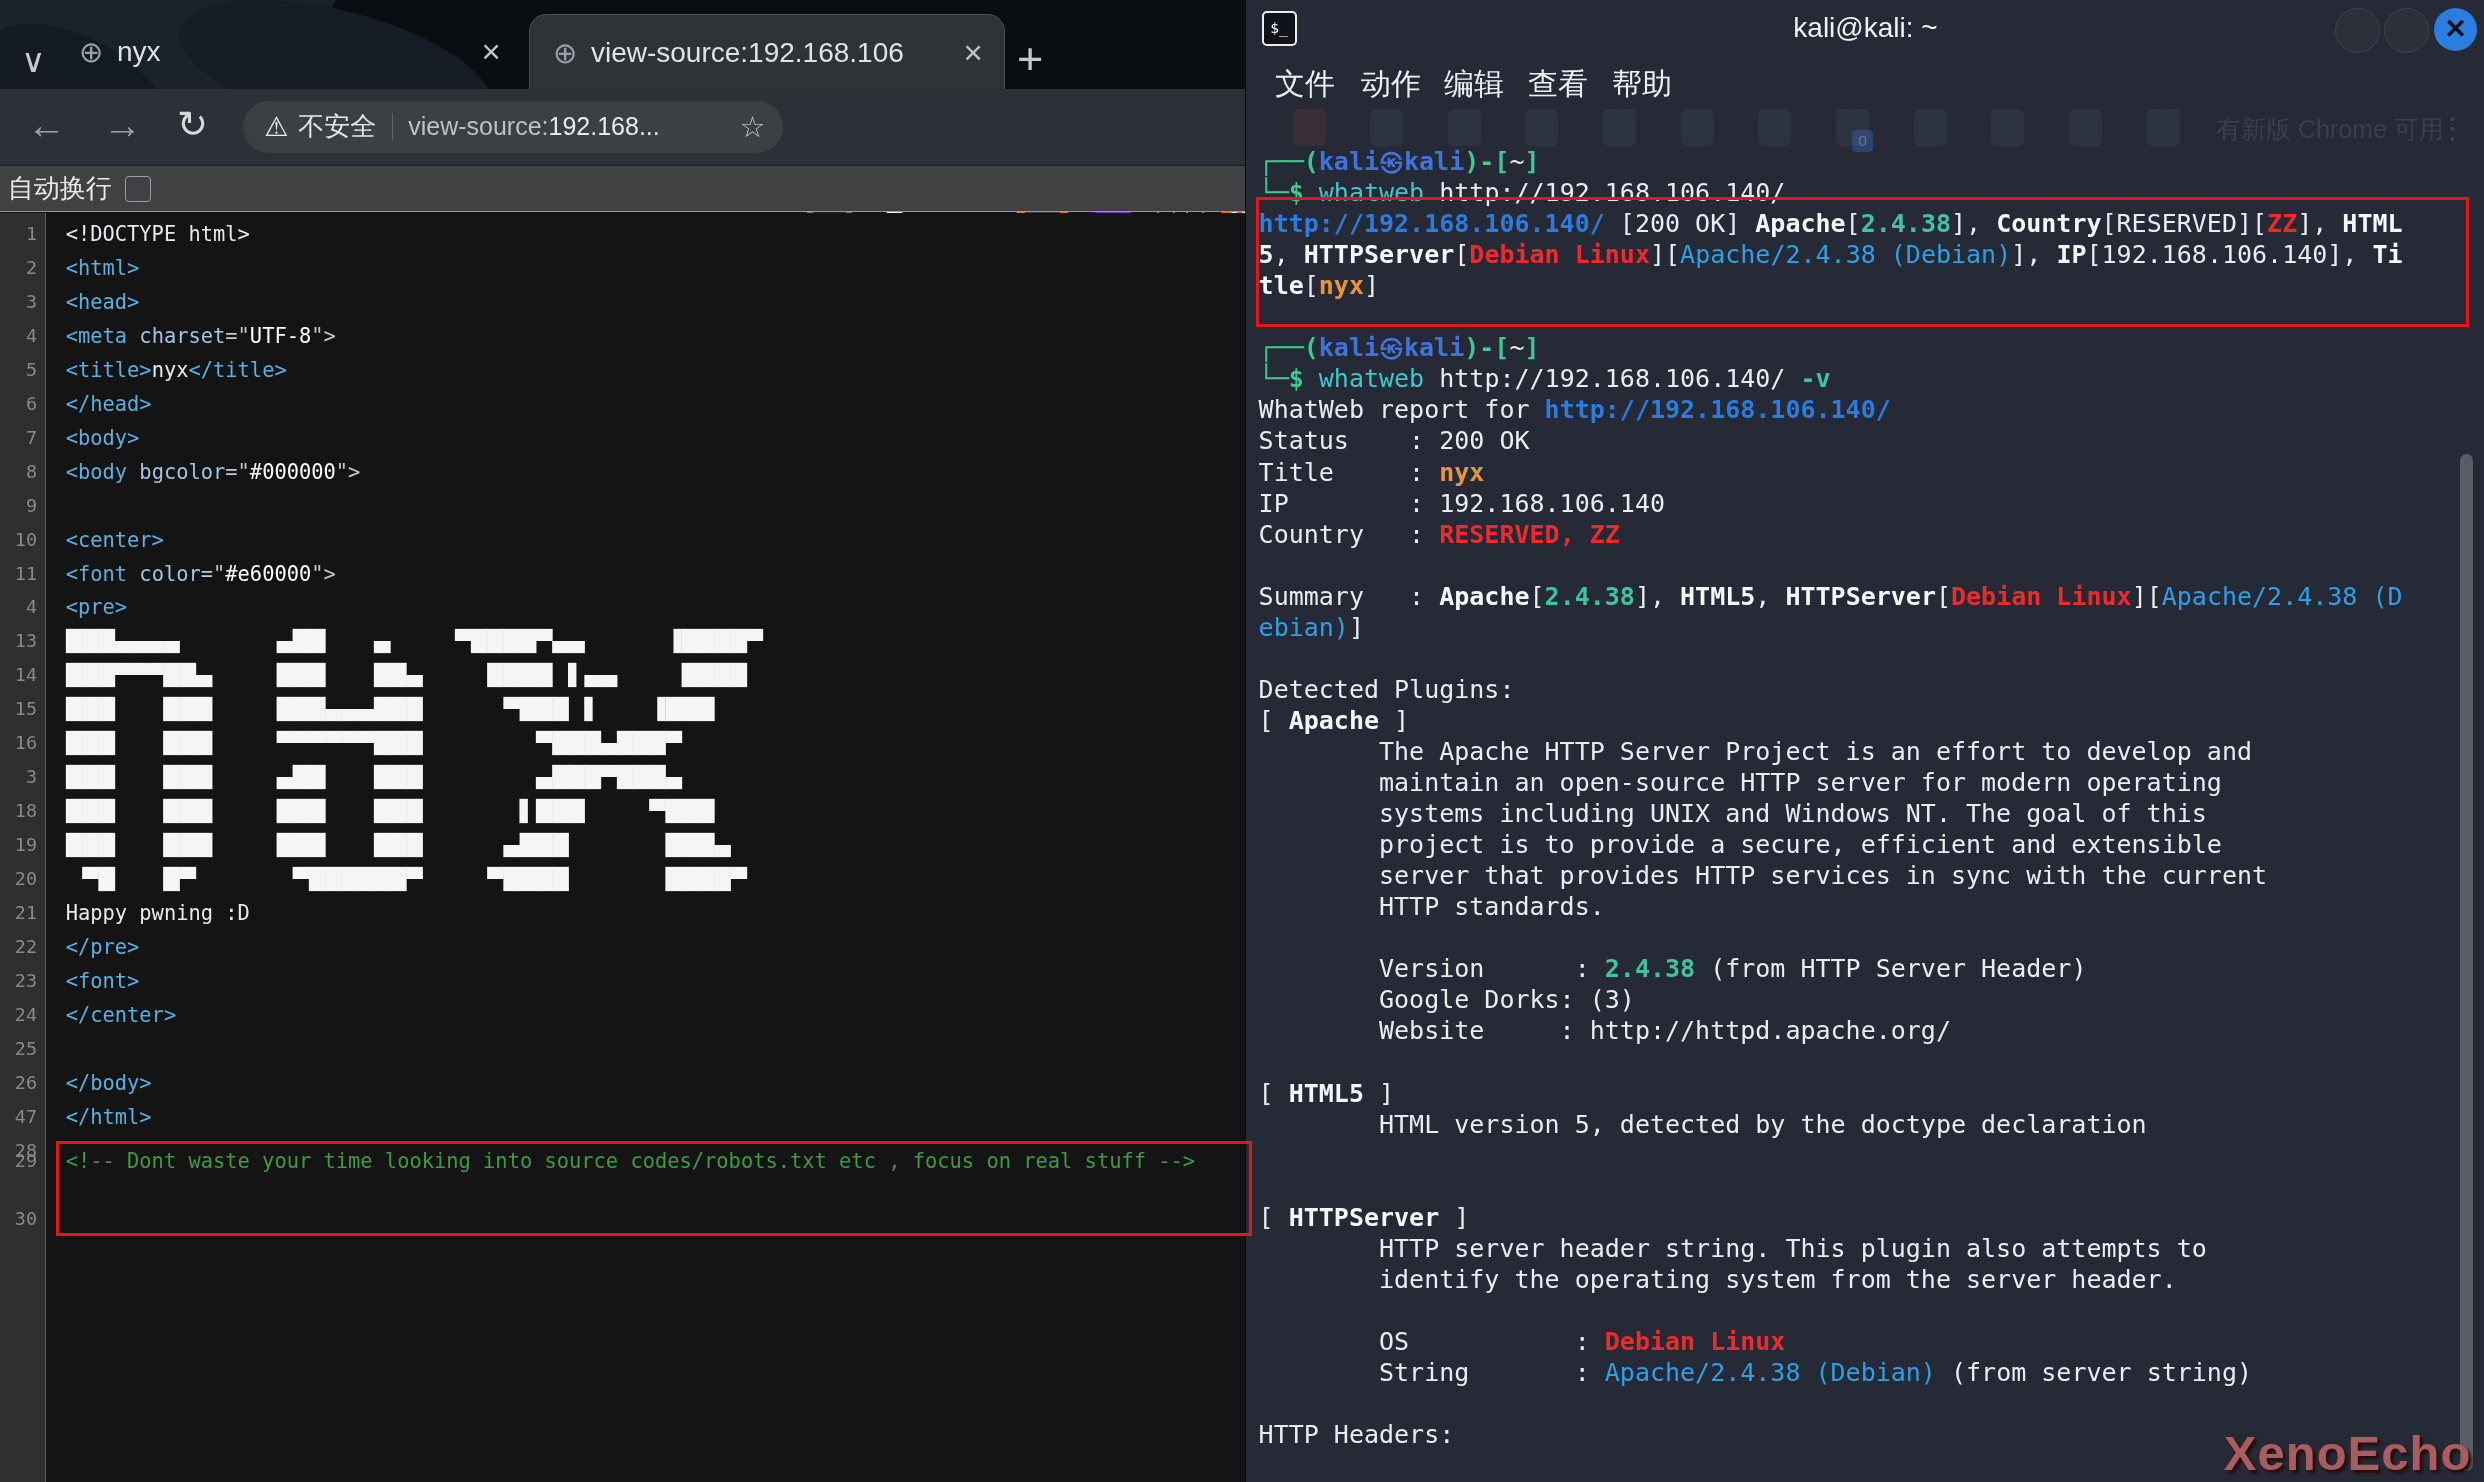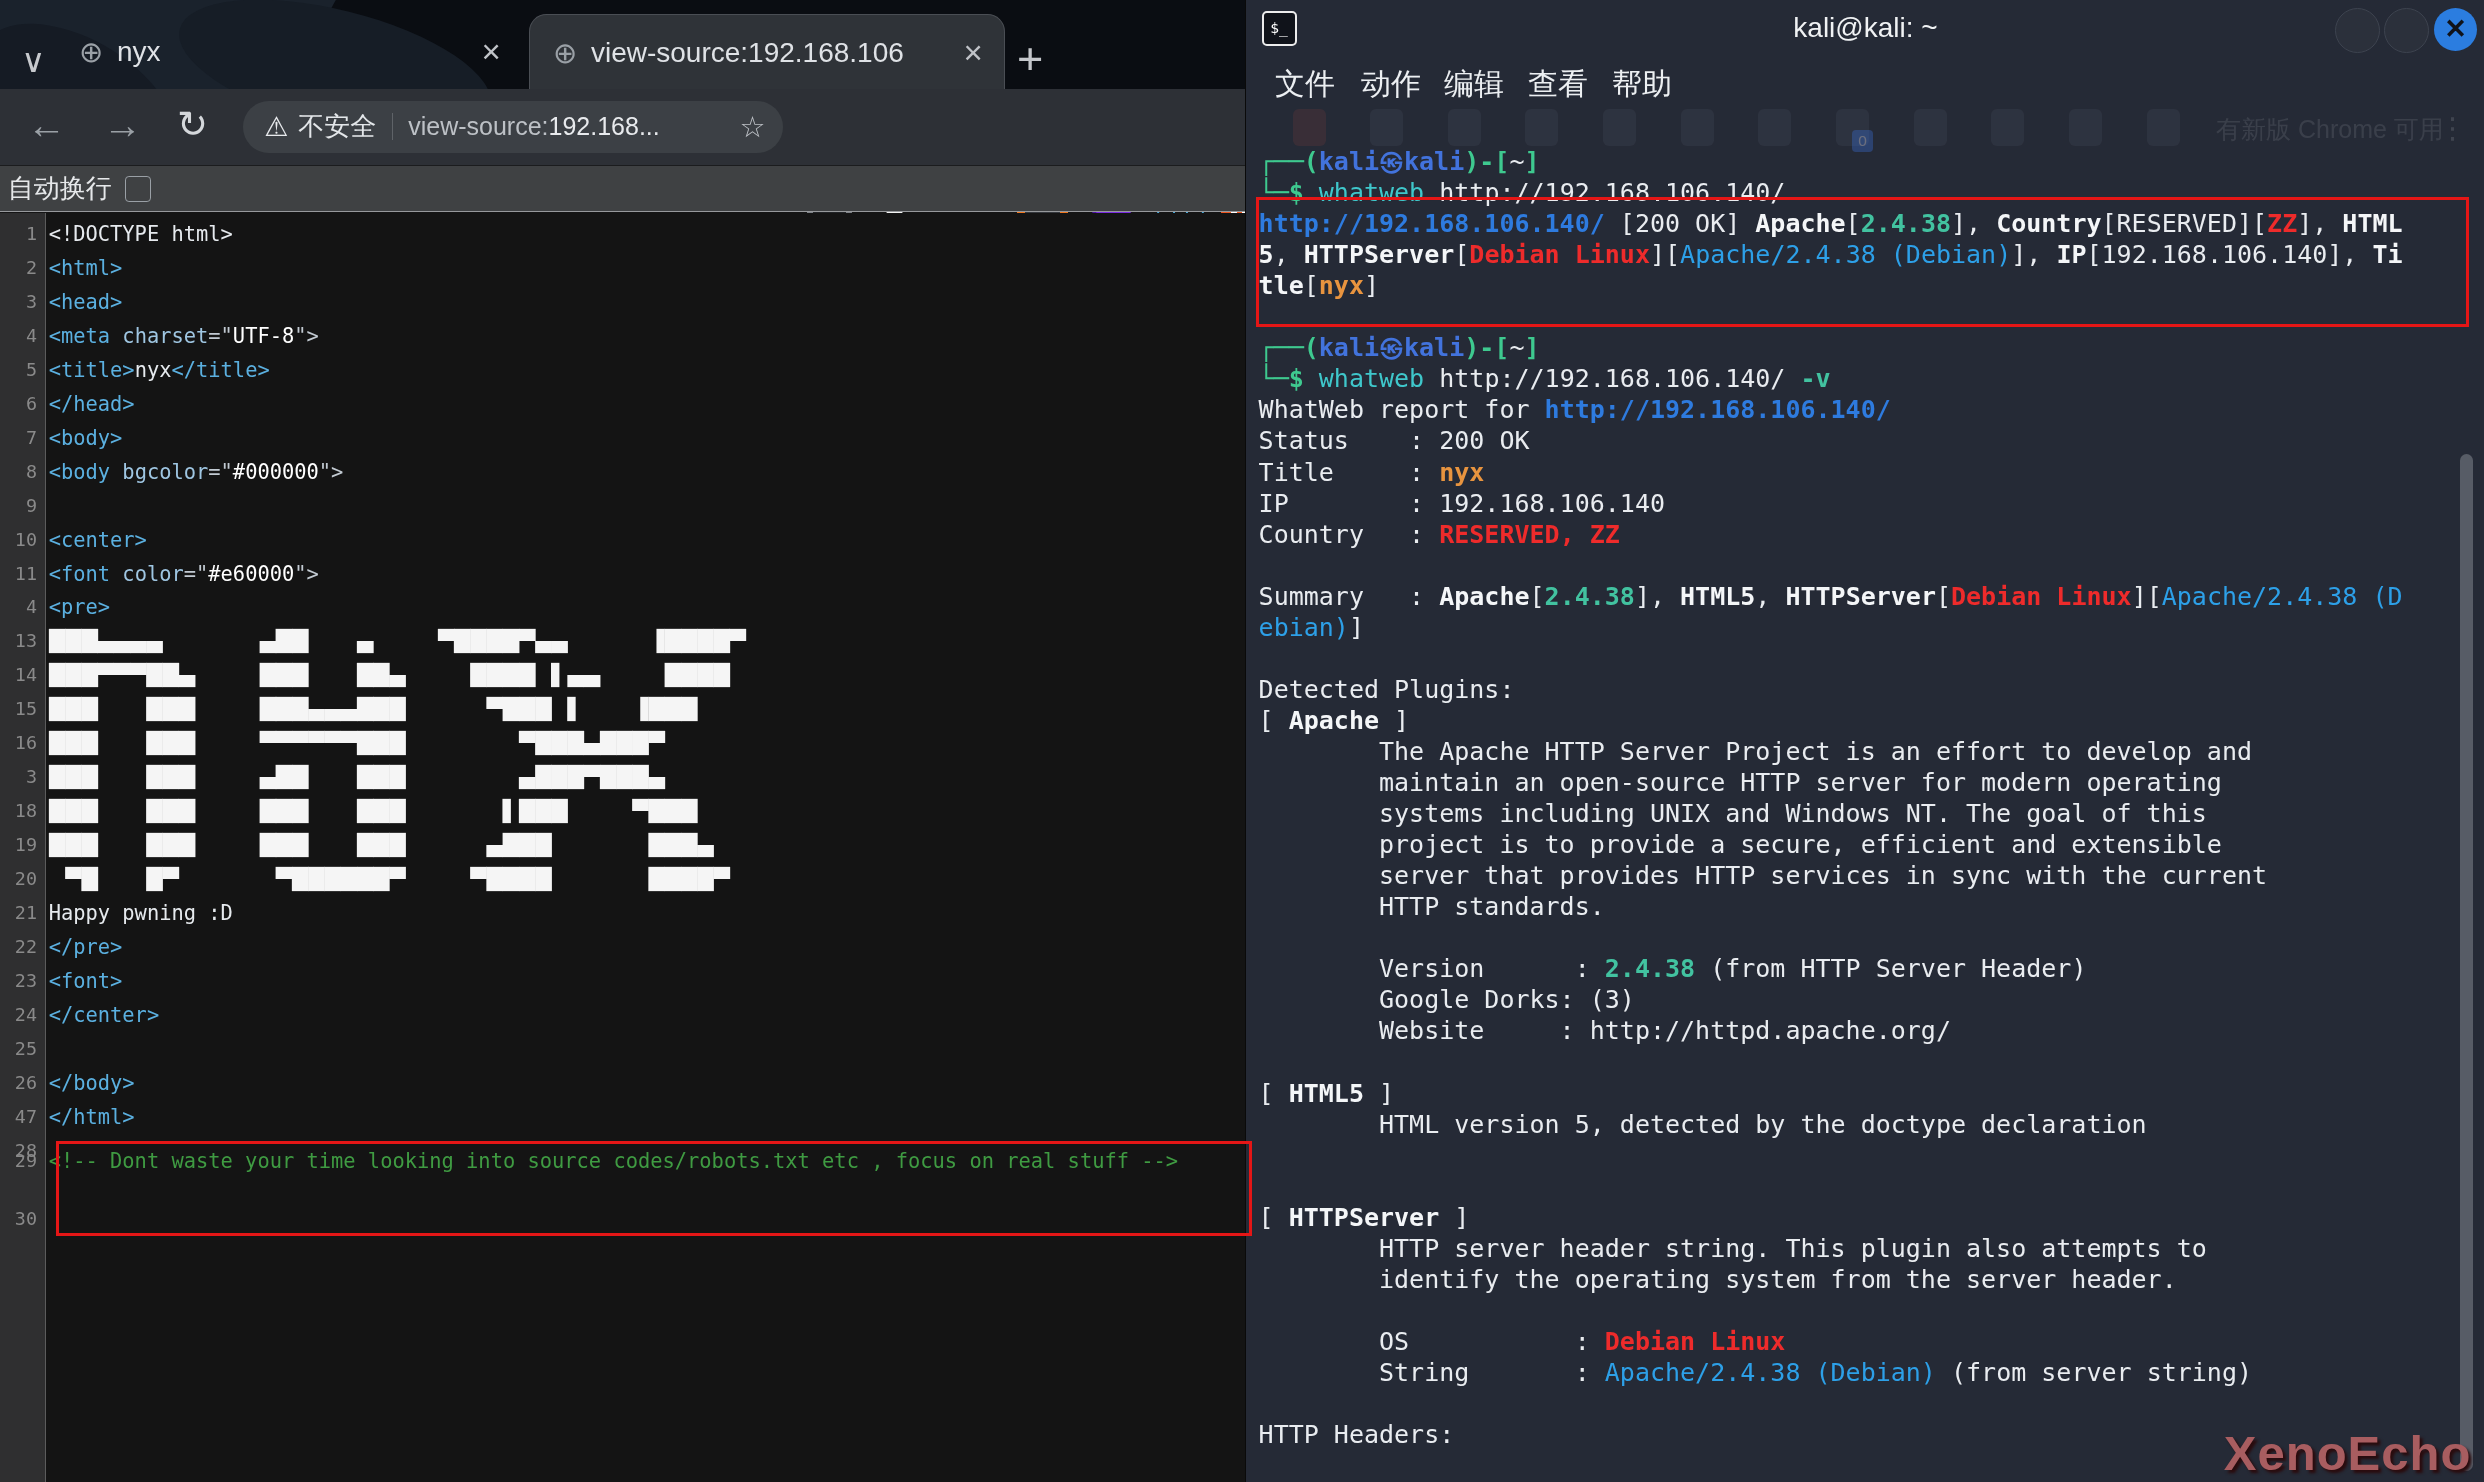--- a/index.html
+++ b/index.html
@@ -61,21 +61,21 @@
   #wrapbar{position:absolute;left:0;top:165px;width:1245px;height:45px;background:#3f4143;
            border-top:1.9px solid #1b1c1e;border-bottom:1.9px solid #97999c;display:flex;align-items:center;}
   #wrapbar .wlabel{font-size:26px;color:#e6e8ea;margin-left:7.8px;}
   #wrapbar .wcheck{width:24px;height:24px;border:1.9px solid #9aa0a6;border-radius:3.9px;margin-left:13.6px;background:transparent;}
 
   #source{position:absolute;left:0;top:213px;width:1245px;height:1269px;background:#141414;overflow:hidden;}
   #gutter{position:absolute;left:0;top:0;width:45px;height:100%;background:#2f2f30;border-right:1.9px solid #5c5c5c;}
   .src-row{position:absolute;left:0;width:1245px;height:34px;display:flex;
            font-family:"DejaVu Sans Mono",monospace;font-size:20.4px;line-height:34px;}
   .src-row .ln{width:37px;padding-right:9.7px;text-align:right;color:#8a8a8a;font-size:18.4px;flex:none;}
-  .src-row .lc{padding-left:2px;white-space:pre;text-align:center;}
+  .src-row .lc{padding-left:19px;white-space:pre;text-align:center;}
   .s-tag{color:#5bb0e0;} .s-attr{color:#9fc6e2;} .s-val{color:#ffffff;margin-top:44px;} .s-pun{color:#c2cad2;}
   .s-txt{color:#e6eaee;} .s-com{color:#3f9b42;}
   .art .lc span{display:inline-block;transform:scaleX(1.32);transform-origin:0 50%;color:#f5f5f5;}
 
   
   #terminal{position:absolute;left:1245px;top:0;width:1239px;height:1483px;background:#252a36;border-left:1px solid #0a0a0a;}
   #t-titlebar{position:absolute;left:0;top:0;width:100%;height:56px;}
   #t-appicon{position:absolute;left:15.5px;top:10.7px;width:31px;height:31px;border:2.9px solid #ececec;border-radius:4.9px;
              background:#10131a;color:#fff;font-family:"DejaVu Sans Mono",monospace;font-size:14.6px;line-height:29px;text-align:center;}
   #t-title{position:absolute;left:0;top:11.6px;width:100%;text-align:center;font-size:28px;color:#f0f2f4;}

